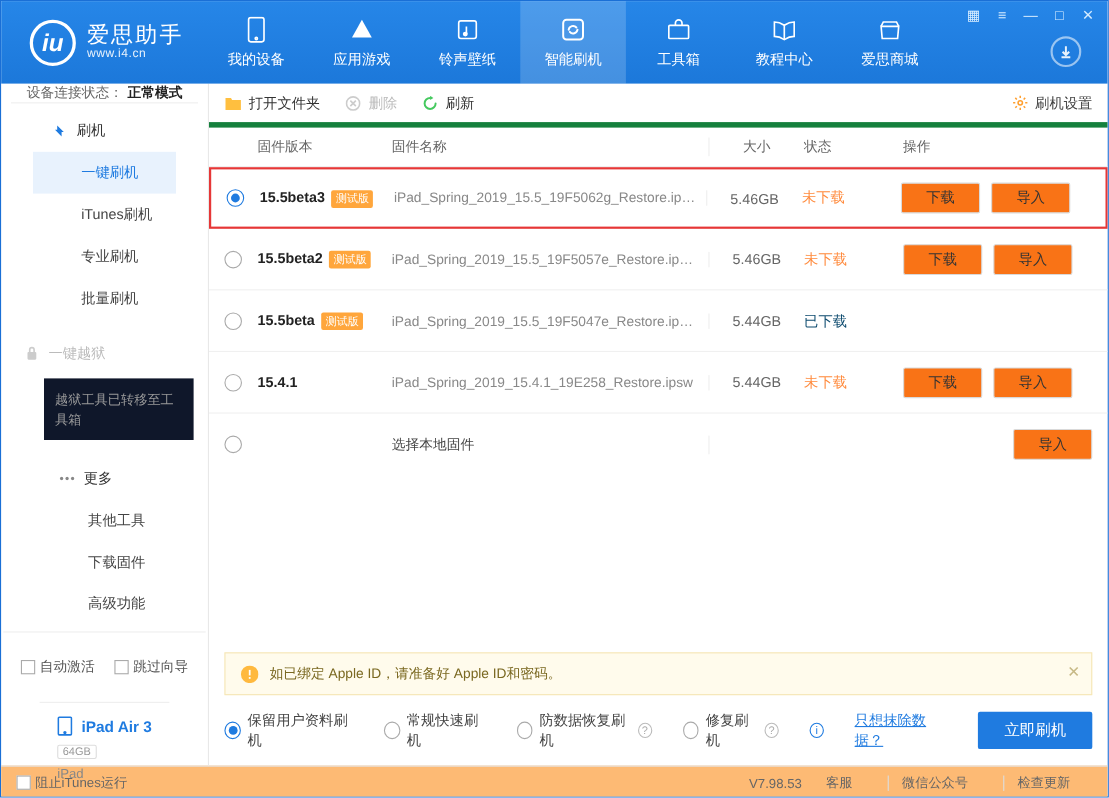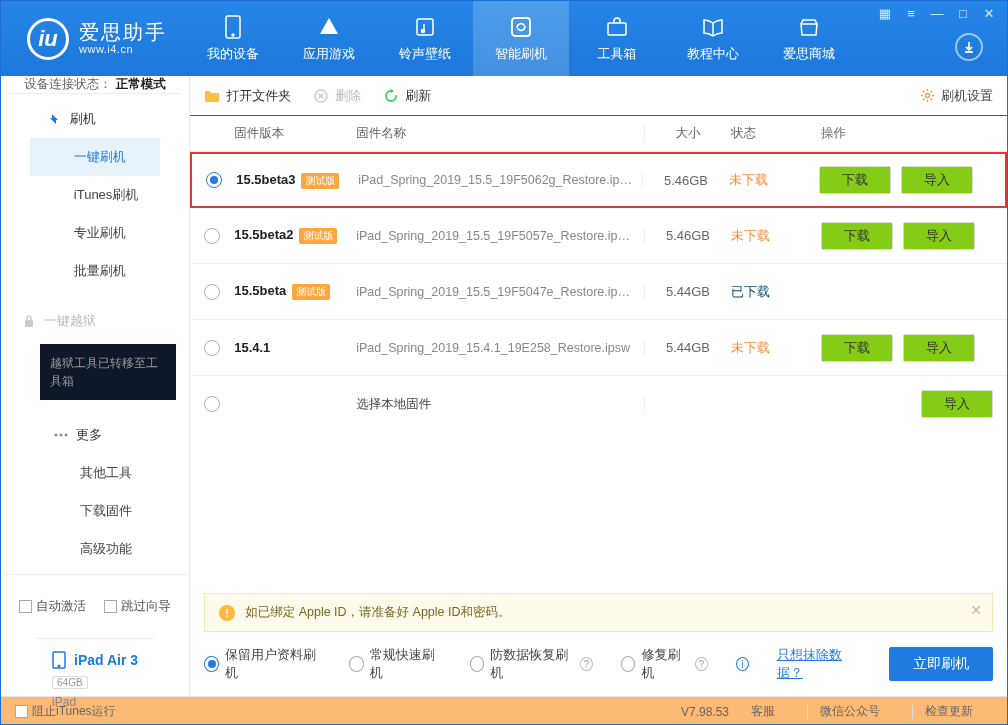--- a/index.html
+++ b/index.html
@@ -37,21 +37,21 @@
 .device-box { border-top: 1px solid #eee; padding: 12px 16px; font-size: 12px; }
 .device-name { color: #1f7be0; font-size: 14px; font-weight: 600; display: flex; align-items: center; gap: 8px; }
 .device-cap { display: inline-block; border: 1px solid #ddd; color: #999; padding: 0 4px; border-radius: 2px; font-size: 10px; font-weight: normal; }
 .device-type { color: #888; margin-top: 6px; }
 
 .auto-row { border-top: 1px solid #eee; padding: 23px 16px; display: flex; align-items: center; gap: 18px; color: #555; font-size: 12.5px; }
 .cb { width: 13px; height: 13px; border: 1px solid #aaa; display: inline-block; vertical-align: middle; margin-right: 4px; background: #fff; }
 
 
 .main { flex: 1; display: flex; flex-direction: column; }
-.toolbar { height: 40px; border-bottom: 1px solid #15803d; display: flex; align-items: center; padding: 0 14px; }
+.toolbar { height: 40px; border-bottom: 5px solid #15803d; display: flex; align-items: center; padding: 0 14px; }
 .tb-btn { display: flex; align-items: center; gap: 6px; margin-right: 22px; font-size: 13px; cursor: pointer; }
 .tb-btn.disabled { color: #bbb; }
 .tb-ico { width: 16px; height: 16px; display: flex; align-items: center; justify-content: center; }
 .tb-right { margin-left: auto; display: flex; align-items: center; gap: 6px; color: #444; cursor: pointer; }
 
 .table-head { height: 36px; border-bottom: 1px solid #eee; display: flex; align-items: center; padding: 0 14px; color: #666; font-size: 12.5px; }
 .c-radio { width: 30px; }
 .c-ver { width: 122px; }
 .c-name { flex: 1; border-right: 1px solid #eee; padding-right: 10px; }
 .c-size { width: 86px; text-align: center; }
@@ -64,21 +64,21 @@
 .radio { width: 16px; height: 16px; border: 1.5px solid #aaa; border-radius: 50%; display: flex; align-items: center; justify-content: center; }
 .radio.checked { border-color: #1f7be0; }
 .radio.checked::after { content: ""; width: 8px; height: 8px; background: #1f7be0; border-radius: 50%; }
 .ver { font-weight: 600; color: #222; }
 .tag-beta { display: inline-block; background: #ffa63c; color: #fff; font-size: 10px; padding: 1px 4px; border-radius: 2px; margin-left: 6px; font-weight: normal; }
 .fname { color: #888; font-size: 12.5px; }
 .size { color: #666; text-align: center; }
 .st-need { color: #ff8a3c; }
 .st-done { color: #0c4a6e; }
 .ops { display: flex; gap: 10px; }
-.btn { width: 72px; height: 28px; border: 1px solid #d9d9d9; background: #84cc16; display: flex; align-items: center; justify-content: center; font-size: 13px; color: #333; cursor: pointer; border-radius: 2px; }
+.btn { width: 72px; height: 28px; border: 1px solid #d9d9d9; background: #f97316; display: flex; align-items: center; justify-content: center; font-size: 13px; color: #333; cursor: pointer; border-radius: 2px; }
 
 .notice { margin: 16px 14px 0 14px; background: #fffbec; border: 1px solid #f6e6b6; padding: 10px 14px; display: flex; align-items: center; gap: 10px; font-size: 12.5px; color: #7a6820; position: relative; }
 .notice .close { position: absolute; right: 10px; top: 8px; color: #c7b986; cursor: pointer; font-size: 14px; }
 
 .flash-row { margin: 14px 14px; display: flex; align-items: center; gap: 28px; font-size: 13px; color: #444; }
 .flash-row .opt { display: flex; align-items: center; gap: 6px; cursor: pointer; }
 .q { width: 14px; height: 14px; border: 1px solid #bbb; border-radius: 50%; font-size: 10px; color: #aaa; display: flex; align-items: center; justify-content: center; }
 .link { color: #1f7be0; text-decoration: underline; cursor: pointer; }
 .go-btn { margin-left: auto; background: #1f7be0; color: #fff; width: 112px; height: 34px; display: flex; align-items: center; justify-content: center; border-radius: 2px; cursor: pointer; font-size: 14px; }
 

